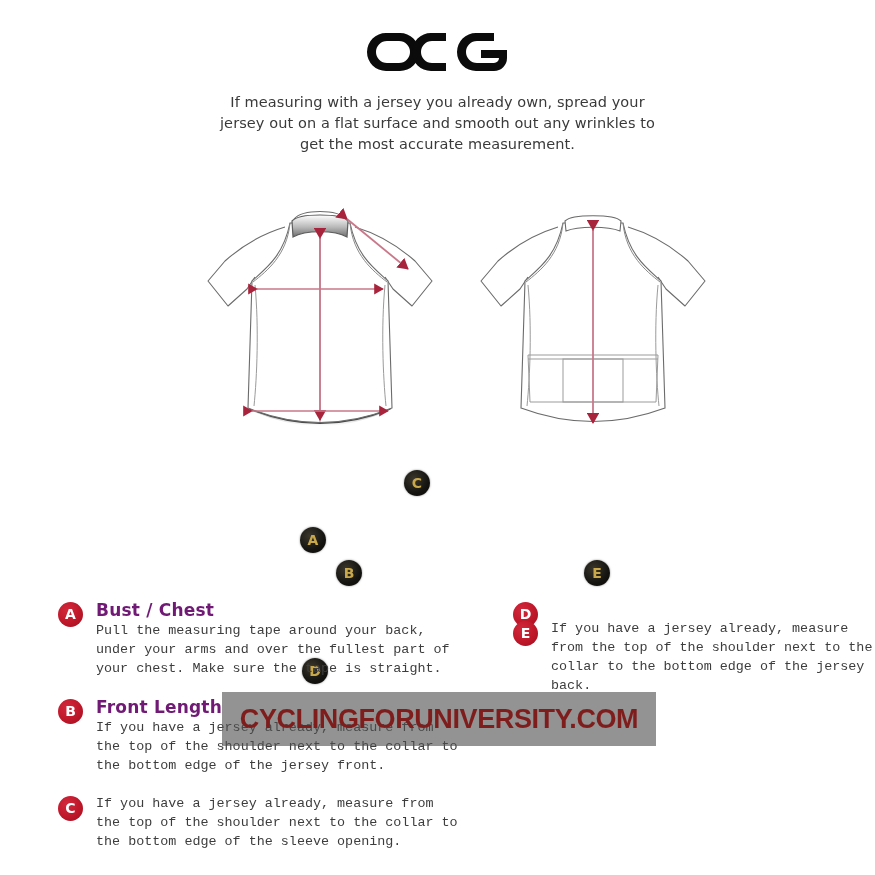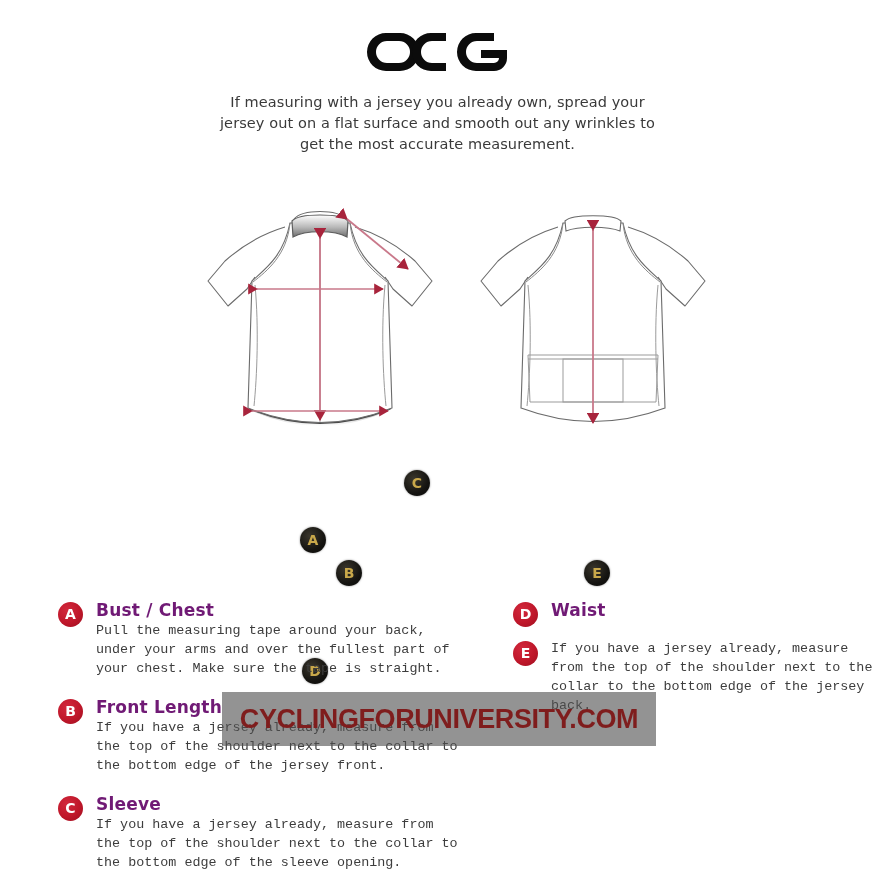--- a/index.html
+++ b/index.html
@@ -238,29 +238,27 @@
       <div class="legend-title">Bust / Chest</div>
       <div class="legend-desc">Pull the measuring tape around your back, under your arms and over the fullest part of your chest. Make sure the tape is straight.</div>
     </div>
     <div class="legend-item">
       <span class="legend-badge">B</span>
       <div class="legend-title">Front Length</div>
       <div class="legend-desc">If you have a jersey already, measure from the top of the shoulder next to the collar to the bottom edge of the jersey front.</div>
     </div>
     <div class="legend-item">
       <span class="legend-badge">C</span>
-      <div class="legend-title">Sleeve</div>
       <div class="legend-desc">If you have a jersey already, measure from the top of the shoulder next to the collar to the bottom edge of the sleeve opening.</div>
     </div>
   </div>
 
   <div class="legend-col col-right">
     <div class="legend-item">
       <span class="legend-badge">D</span>
-      <div class="legend-title">Waist</div>
     </div>
     <div class="legend-item">
       <span class="legend-badge">E</span>
       <div class="legend-desc">If you have a jersey already, measure from the top of the shoulder next to the collar to the bottom edge of the jersey back.</div>
     </div>
   </div>
 </div>
 
 <div class="watermark">
   <span class="watermark-text">CYCLINGFORUNIVERSITY.COM</span>

